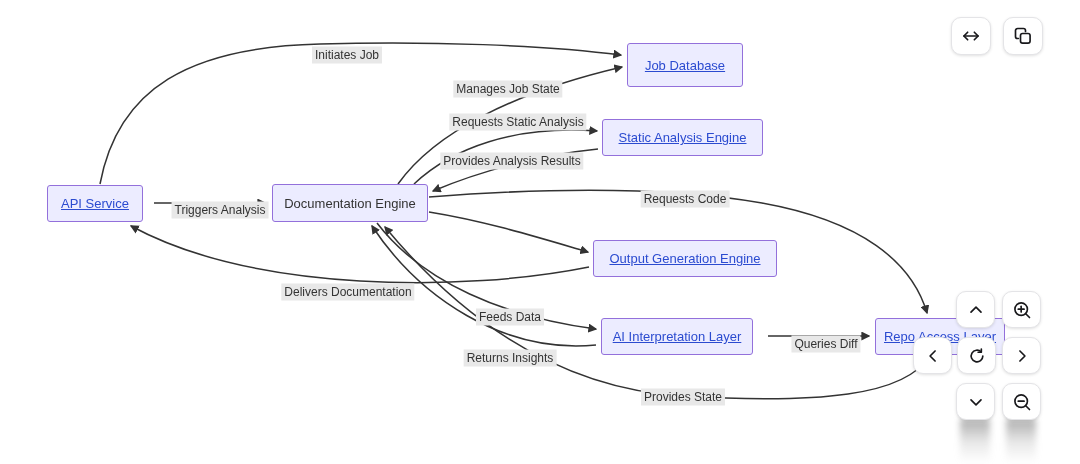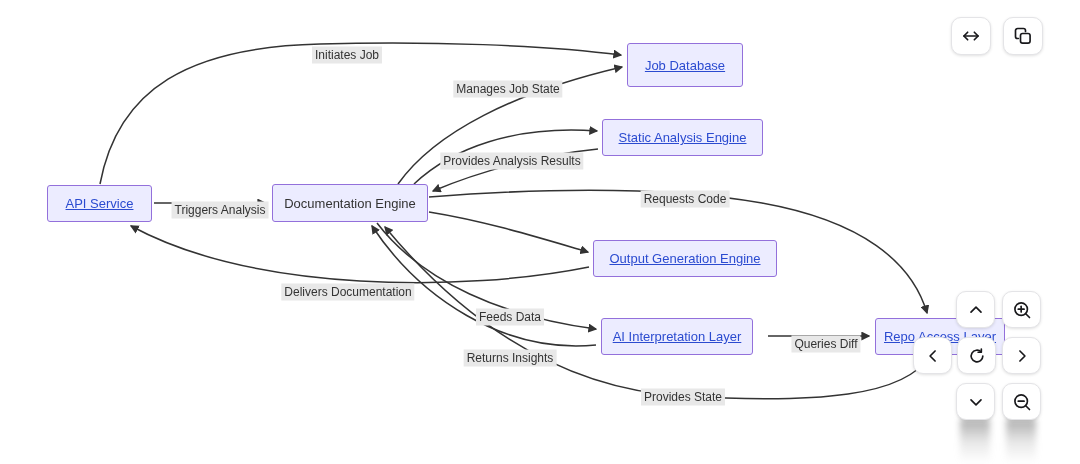--- a/index.html
+++ b/index.html
@@ -59,21 +59,21 @@
     <path class="edge" marker-end="url(#arrowTipM)" d="M 154 203 L 265 203"></path>
     <path class="edge" marker-end="url(#arrowTipM)" d="M 429 197 C 545 188, 665 186, 762 203 C 862 221, 912 262, 927 313"></path>
     <path class="edge" marker-end="url(#arrowTipM)" d="M 429 212 C 485 221, 537 237, 588 252"></path>
     <path class="edge" marker-end="url(#arrowTipM)" d="M 589 267 C 465 292, 255 293, 131 226"></path>
     <path class="edge" marker-end="url(#arrowTipM)" d="M 377 223 C 423 283, 505 317, 596 329"></path>
     <path class="edge" marker-end="url(#arrowTipM)" d="M 596 345 C 503 354, 419 297, 372 226"></path>
     <path class="edge" marker-end="url(#arrowTipM)" d="M 768 336 L 869 336"></path>
     <path class="edge" marker-end="url(#arrowTipM)" d="M 929 356 C 906 396, 818 404, 683 396 C 545 388, 448 303, 385 227"></path>
   </svg>
 
-  <div class="node link" style="left:47px;top:185px;width:105px;height:37px">
+  <div class="node link" style="left:47px;top:185px;width:96px;height:37px">
     <span class="node-label">API Service</span>
   </div>
   <div class="node" style="left:272px;top:184px;width:156px;height:38px">
     <span class="node-label">Documentation Engine</span>
   </div>
   <div class="node link" style="left:627px;top:43px;width:116px;height:44px">
     <span class="node-label">Job Database</span>
   </div>
   <div class="node link" style="left:602px;top:119px;width:161px;height:37px">
     <span class="node-label">Static Analysis Engine</span>
@@ -83,20 +83,21 @@
   </div>
   <div class="node link" style="left:601px;top:318px;width:152px;height:37px">
     <span class="node-label">AI Interpretation Layer</span>
   </div>
   <div class="node link" style="left:875px;top:318px;width:130px;height:37px">
     <span class="node-label">Repo Access Layer</span>
   </div>
 
   <div class="edge-label" style="left:347px;top:47px">Initiates Job</div>
   <div class="edge-label" style="left:508px;top:81px">Manages Job State</div>
+  <div class="edge-label" style="left:518px;top:114px">Requests Static Analysis</div>
   <div class="edge-label" style="left:512px;top:153px">Provides Analysis Results</div>
   <div class="edge-label" style="left:220px;top:202px">Triggers Analysis</div>
   <div class="edge-label" style="left:685px;top:191px">Requests Code</div>
   <div class="edge-label" style="left:348px;top:284px">Delivers Documentation</div>
   <div class="edge-label" style="left:510px;top:309px">Feeds Data</div>
   <div class="edge-label" style="left:510px;top:350px">Returns Insights</div>
   <div class="edge-label" style="left:826px;top:336px">Queries Diff</div>
   <div class="edge-label" style="left:683px;top:389px">Provides State</div>
 
   <div class="ctl" style="left:951px;top:17px">

